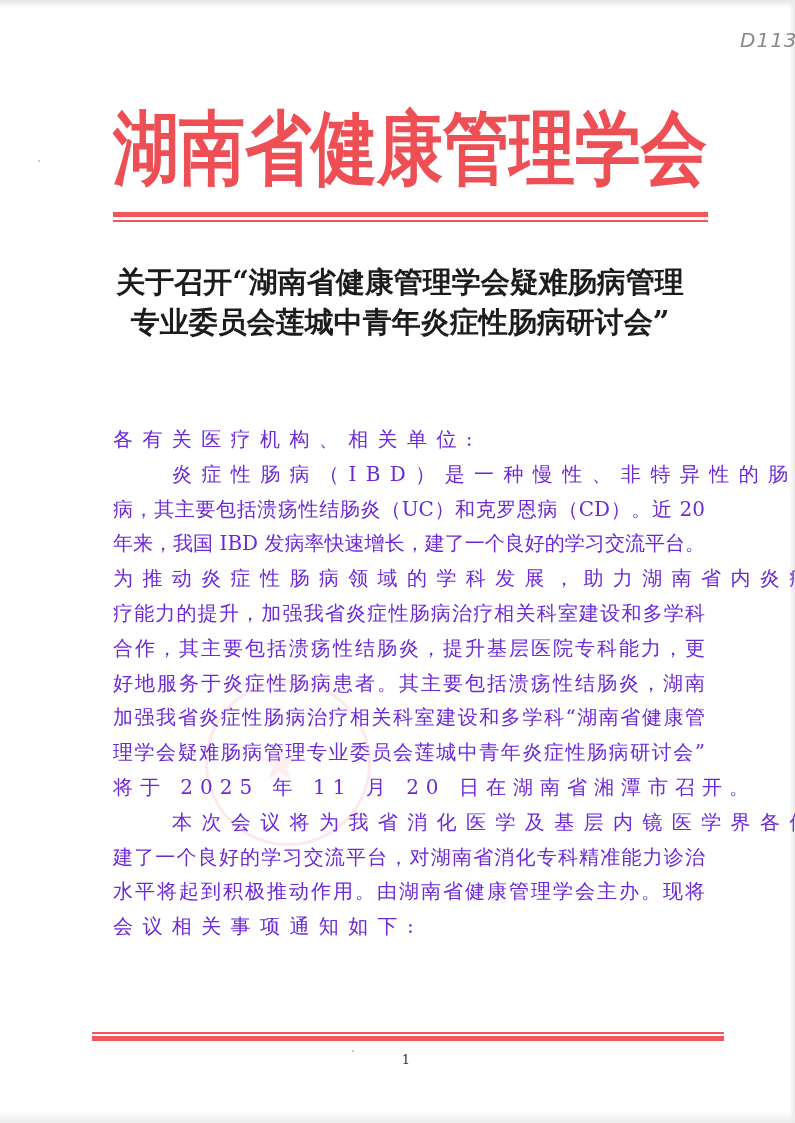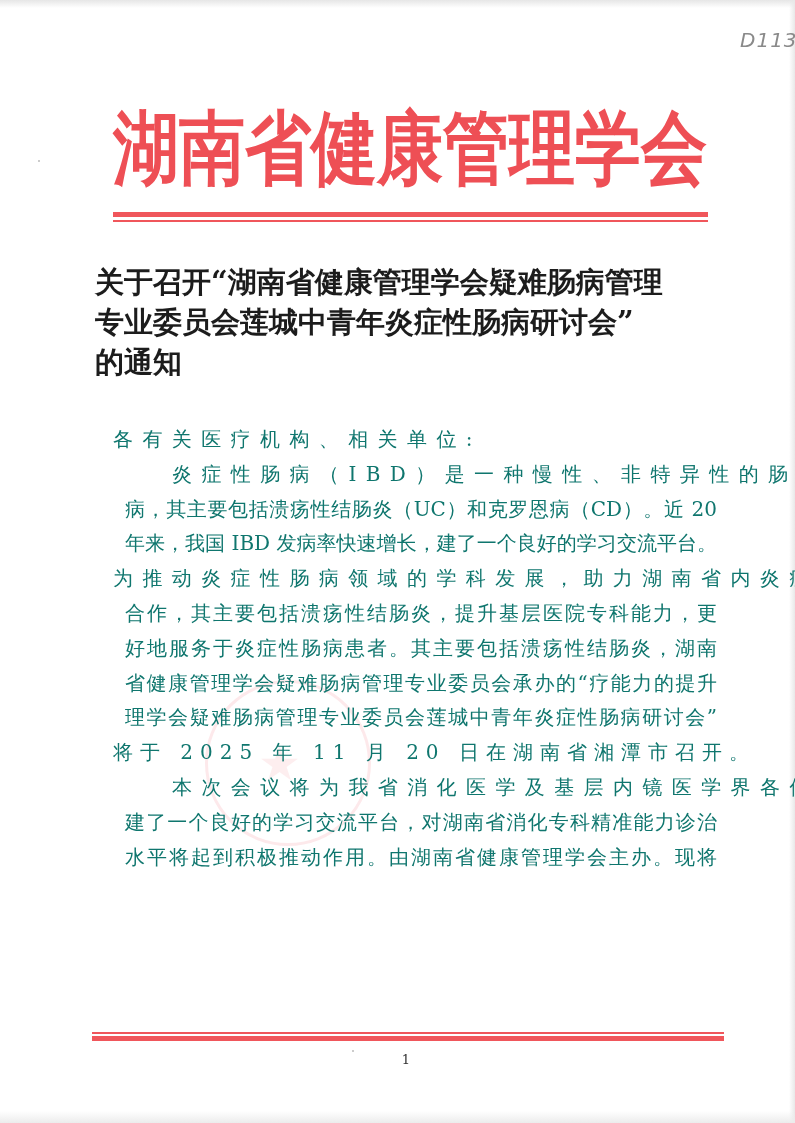--- a/index.html
+++ b/index.html
@@ -66,50 +66,49 @@
     }
     .header-rule-thick { left: 113px; top: 212px; width: 595px; height: 5px; }
     .header-rule-thin  { left: 113px; top: 220px; width: 595px; height: 2px; }
     .footer-rule-thin  { left: 92px; top: 1032px; width: 632px; height: 2px; }
     .footer-rule-thick { left: 92px; top: 1036px; width: 632px; height: 5px; }
 
     .doc-title {
       position: absolute;
       left: 95px; top: 262px;
       width: 610px;
-      text-align: left;
+      text-align: center;
       font-family: "DejaVu Serif", serif;
       font-weight: bold;
       font-size: 29px;
       line-height: 40px;
       color: #1c1c1c;
     }
     .doc-title div { white-space: nowrap; }
 
     .body-text {
       position: absolute;
       left: 113px; top: 422px;
       width: 596px;
       font-family: "DejaVu Serif", serif;
       font-size: 20px;
       line-height: 34.8px;
-      color: #0f766e;
+      color: #6d28d9;
       letter-spacing: 9.4px;
     }
     .body-text .line {
       white-space: nowrap;
       height: 34.8px;
     }
     .body-text .indent { padding-left: 59px; }
     .body-text .justify {
       text-align: justify;
       text-align-last: justify;
       letter-spacing: 0;
       width: 592px;
-      margin-left: 12px;
     }
 
     .page-number {
       position: absolute;
       left: 396px; top: 1052px;
       width: 20px;
       text-align: center;
       font-family: "DejaVu Serif", serif;
       font-size: 13px;
       color: #333333;
@@ -148,42 +147,43 @@
   <div class="handwritten-mark">D113</div>
 
   <div class="org-header">湖南省健康管理学会</div>
 
   <div class="rule header-rule-thick"></div>
   <div class="rule header-rule-thin"></div>
 
   <div class="doc-title">
     <div>关于召开“湖南省健康管理学会疑难肠病管理</div>
     <div>专业委员会莲城中青年炎症性肠病研讨会”</div>
-    <div>的通知</div>
   </div>
 
   <div class="seal-ghost"></div>
   <div class="seal-ghost-star">★</div>
 
   <div class="body-text">
     <div class="line">各有关医疗机构、相关单位:</div>
 
     <div class="line indent">炎症性肠病（IBD）是一种慢性、非特异性的肠道炎症性疾</div>
     <div class="line justify">病，其主要包括溃疡性结肠炎（UC）和克罗恩病（CD）。近 20</div>
     <div class="line justify">年来，我国 IBD 发病率快速增长，建了一个良好的学习交流平台。</div>
     <div class="line">为推动炎症性肠病领域的学科发展，助力湖南省内炎症性肠病诊</div>
+    <div class="line justify">疗能力的提升，加强我省炎症性肠病治疗相关科室建设和多学科</div>
     <div class="line justify">合作，其主要包括溃疡性结肠炎，提升基层医院专科能力，更</div>
     <div class="line justify">好地服务于炎症性肠病患者。其主要包括溃疡性结肠炎，湖南</div>
-    <div class="line justify">省健康管理学会疑难肠病管理专业委员会承办的“疗能力的提升</div>
+    <div class="line justify">加强我省炎症性肠病治疗相关科室建设和多学科“湖南省健康管</div>
     <div class="line justify">理学会疑难肠病管理专业委员会莲城中青年炎症性肠病研讨会”</div>
     <div class="line" style="letter-spacing:7px">将于 2025 年 11 月 20 日在湖南省湘潭市召开。</div>
 
     <div class="line indent">本次会议将为我省消化医学及基层内镜医学界各位同仁搭</div>
     <div class="line justify">建了一个良好的学习交流平台，对湖南省消化专科精准能力诊治</div>
     <div class="line justify">水平将起到积极推动作用。由湖南省健康管理学会主办。现将</div>
+    <div class="line">会议相关事项通知如下:</div>
   </div>
 
   <div class="rule footer-rule-thin"></div>
   <div class="rule footer-rule-thick"></div>
 
   <div class="faint-speck" style="left:352px; top:1050px;"></div>
   <div class="faint-speck" style="left:38px; top:160px;"></div>
 
   <div class="page-number">1</div>
 </div>

